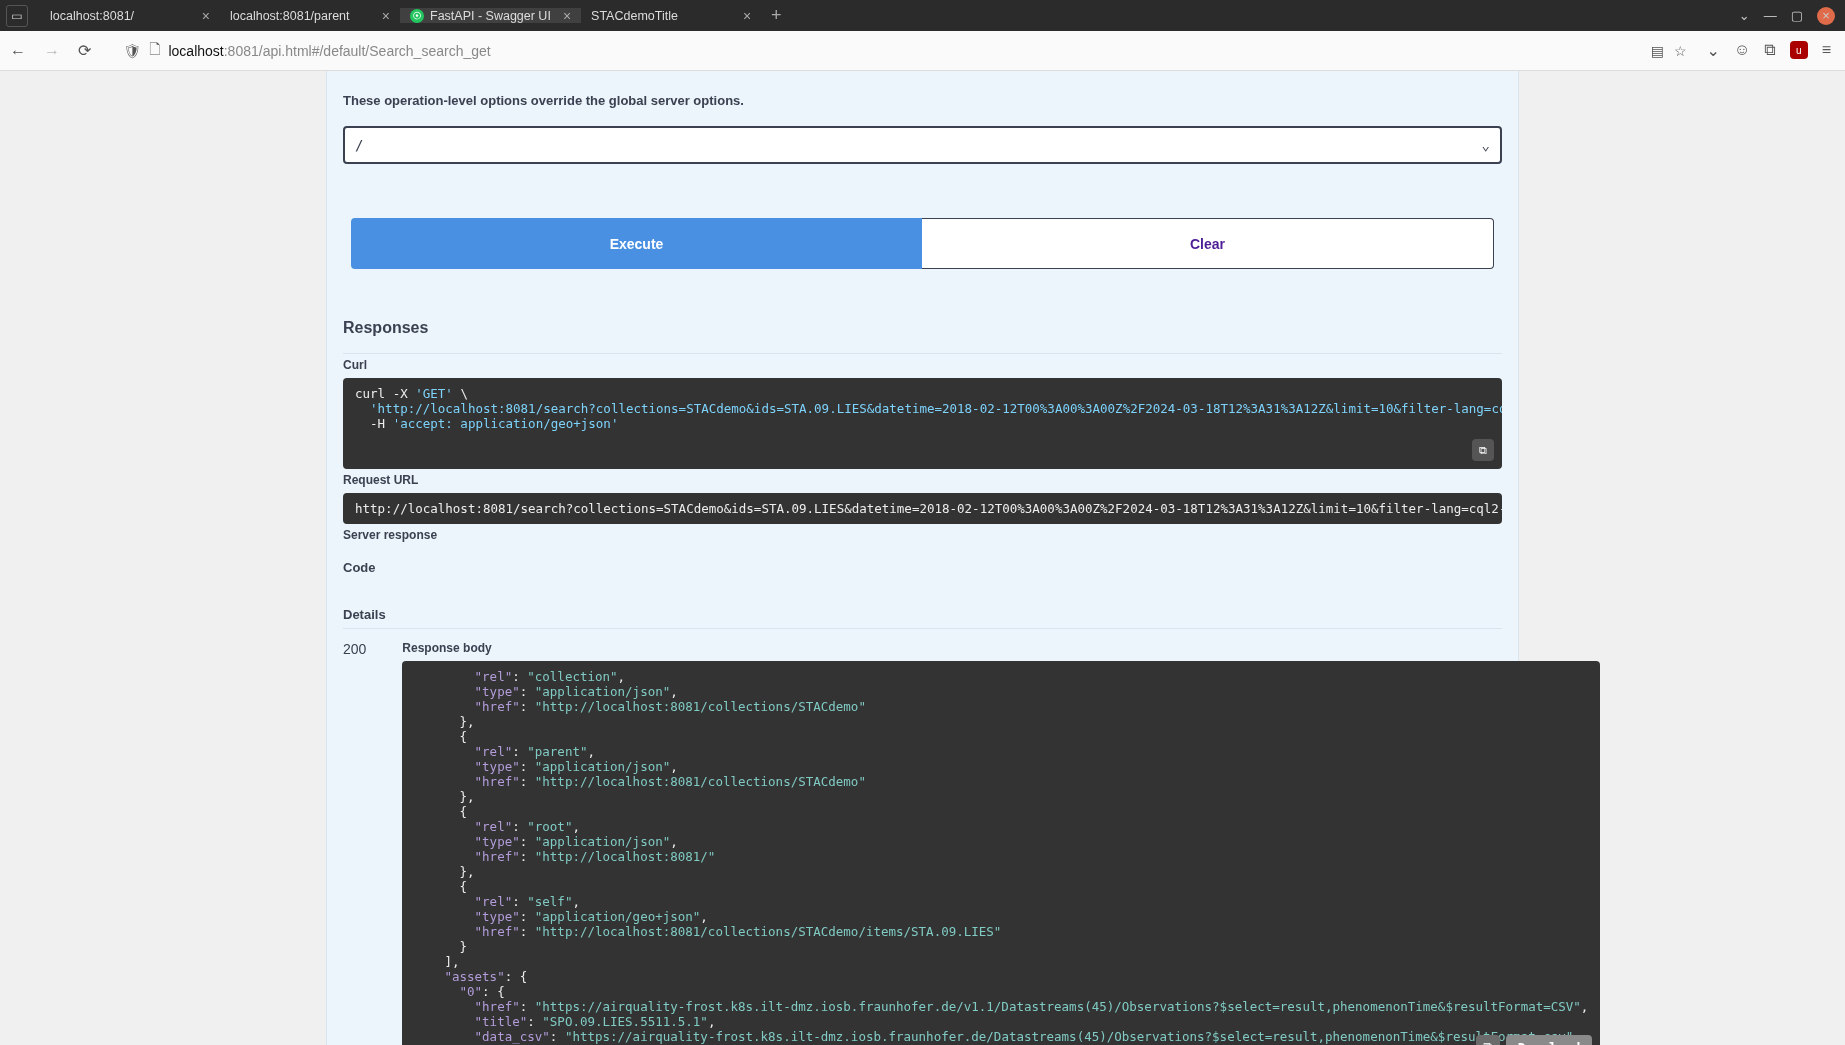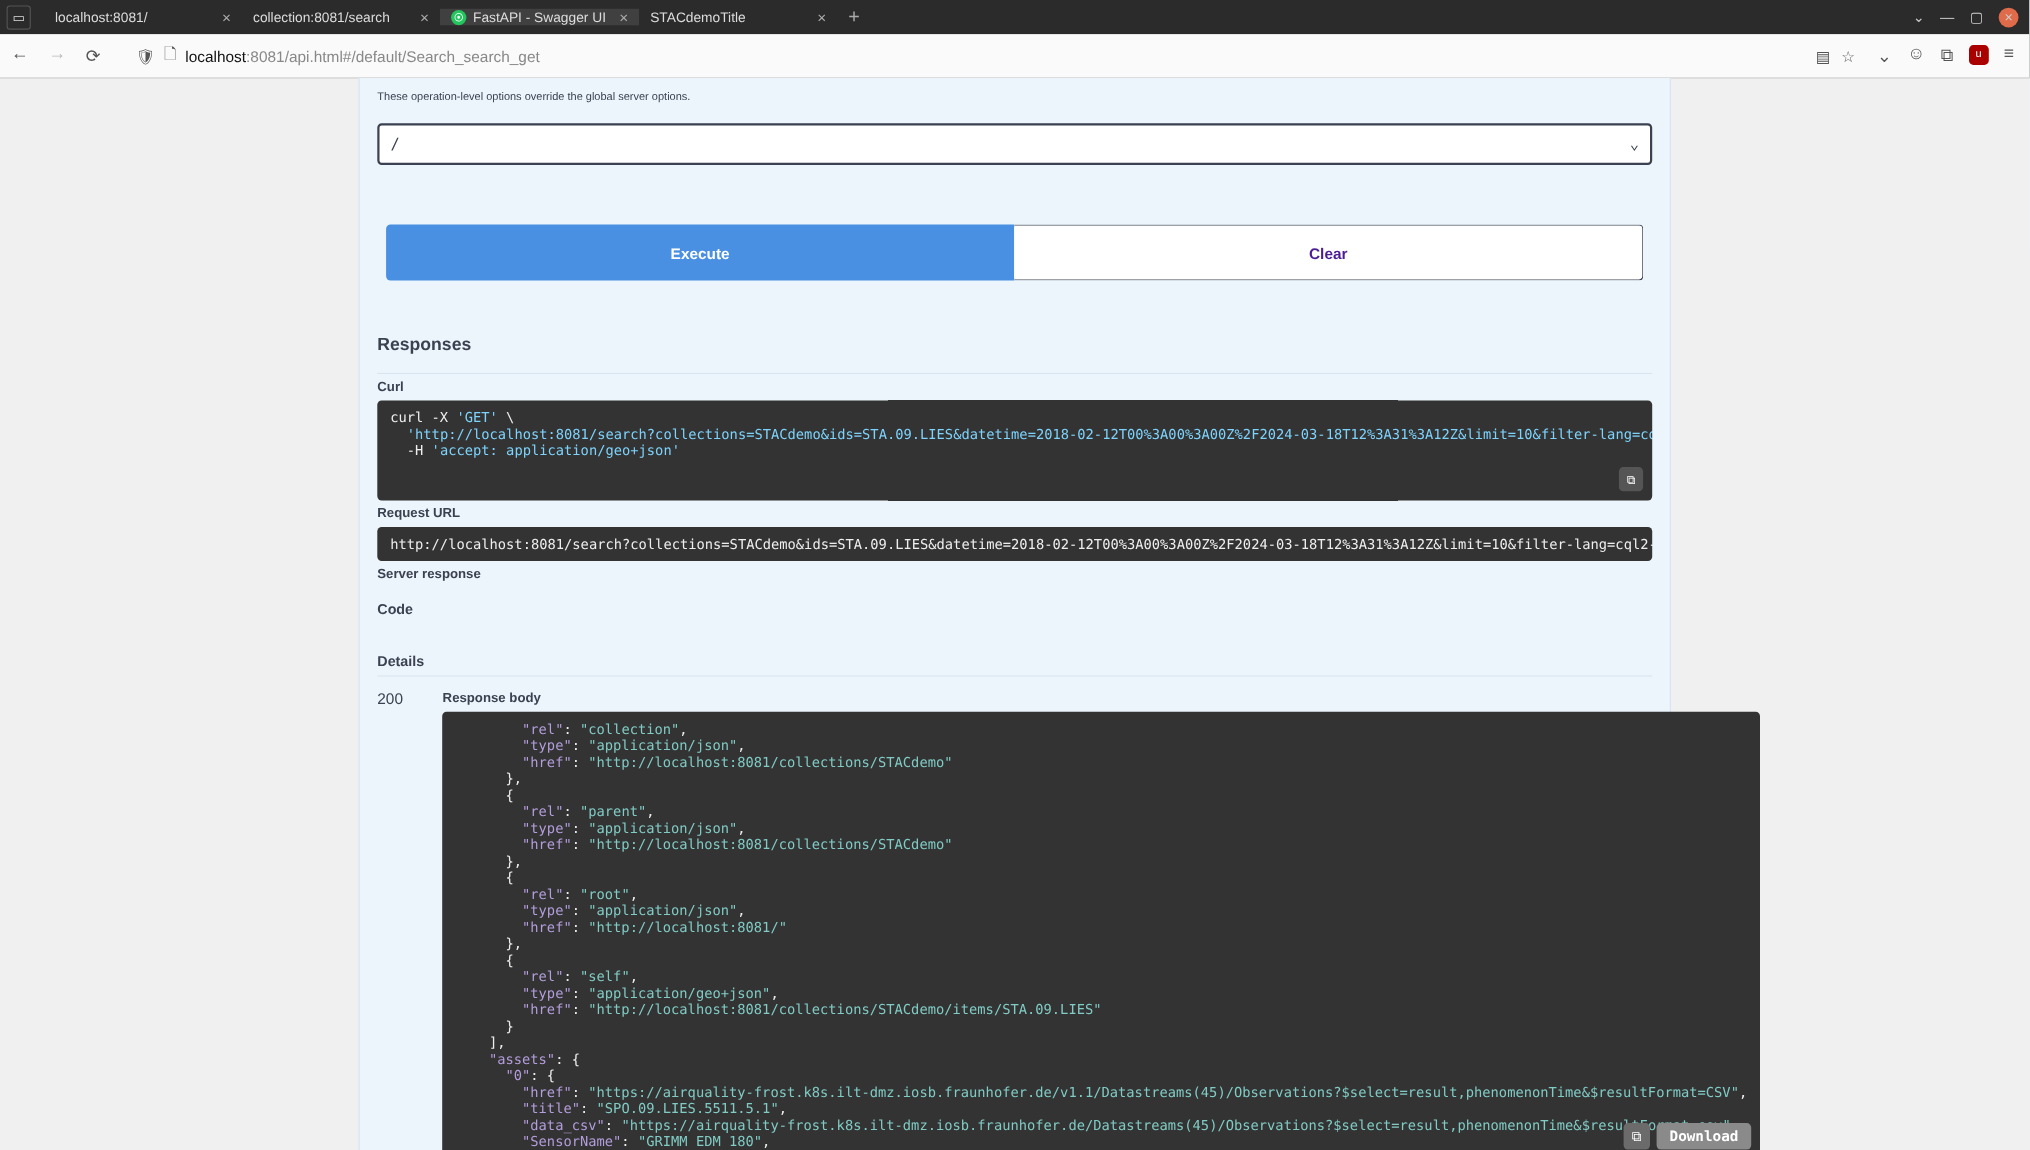--- a/index.html
+++ b/index.html
@@ -51,21 +51,21 @@
   .right-icons{display:flex;gap:14px;color:#555;font-size:16px;padding-right:4px;}
   .ublock{width:18px;height:18px;background:#a00;color:#fff;border-radius:4px;display:flex;align-items:center;justify-content:center;font-size:10px;}
   .content {
     margin: 0 auto;
     background:#ecf5fb;
     max-width: 1193px;
     padding: 0 16px 20px 16px;
     border-left:1px solid #d8e4ee;
     border-right:1px solid #d8e4ee;
   }
-  .override-note { font-size:10px; font-weight:normal; padding-top:12px;}
+  .override-note { font-size:13px; font-weight:bold; padding-top:22px;}
   .server-select {
     margin-top:18px; width:100%; height:38px;
     border:2px solid #3b4151; border-radius:4px; background:#fff;
     display:flex;align-items:center;padding:0 10px;font-family:Consolas,monospace;font-size:14px;
     justify-content:space-between;
   }
   .btn-row { display:flex; gap:0; margin-top:54px;margin-bottom:30px;margin-left:8px;margin-right:8px;}
   .btn-row button { flex:1;height:51px;font-size:14px;font-weight:bold;cursor:pointer; }
   .execute-btn { background:#4990e2;color:#fff;border:none;border-top-left-radius:4px;border-bottom-left-radius:4px; }
   .clear-btn { background:#fff;color:#4c1d95;border:1px solid #3b4151;border-top-right-radius:4px;border-bottom-right-radius:4px;border-left:none; }
@@ -94,21 +94,21 @@
 <body>
 
 <div class="browser-chrome">
   <div class="tabbar">
     <div class="menu-box">▭</div>
     <div class="tab">
       <span class="title">localhost:8081/</span>
       <span class="close">×</span>
     </div>
     <div class="tab">
-      <span class="title">collection:8081/search</span>
+      <span class="title">localhost:8081/parent</span>
       <span class="close">×</span>
     </div>
     <div class="tab active">
       <span class="favicon">⦿</span>
       <span class="title">FastAPI - Swagger UI</span>
       <span class="close">×</span>
     </div>
     <div class="tab">
       <span class="title">STACdemoTitle</span>
       <span class="close">×</span>

